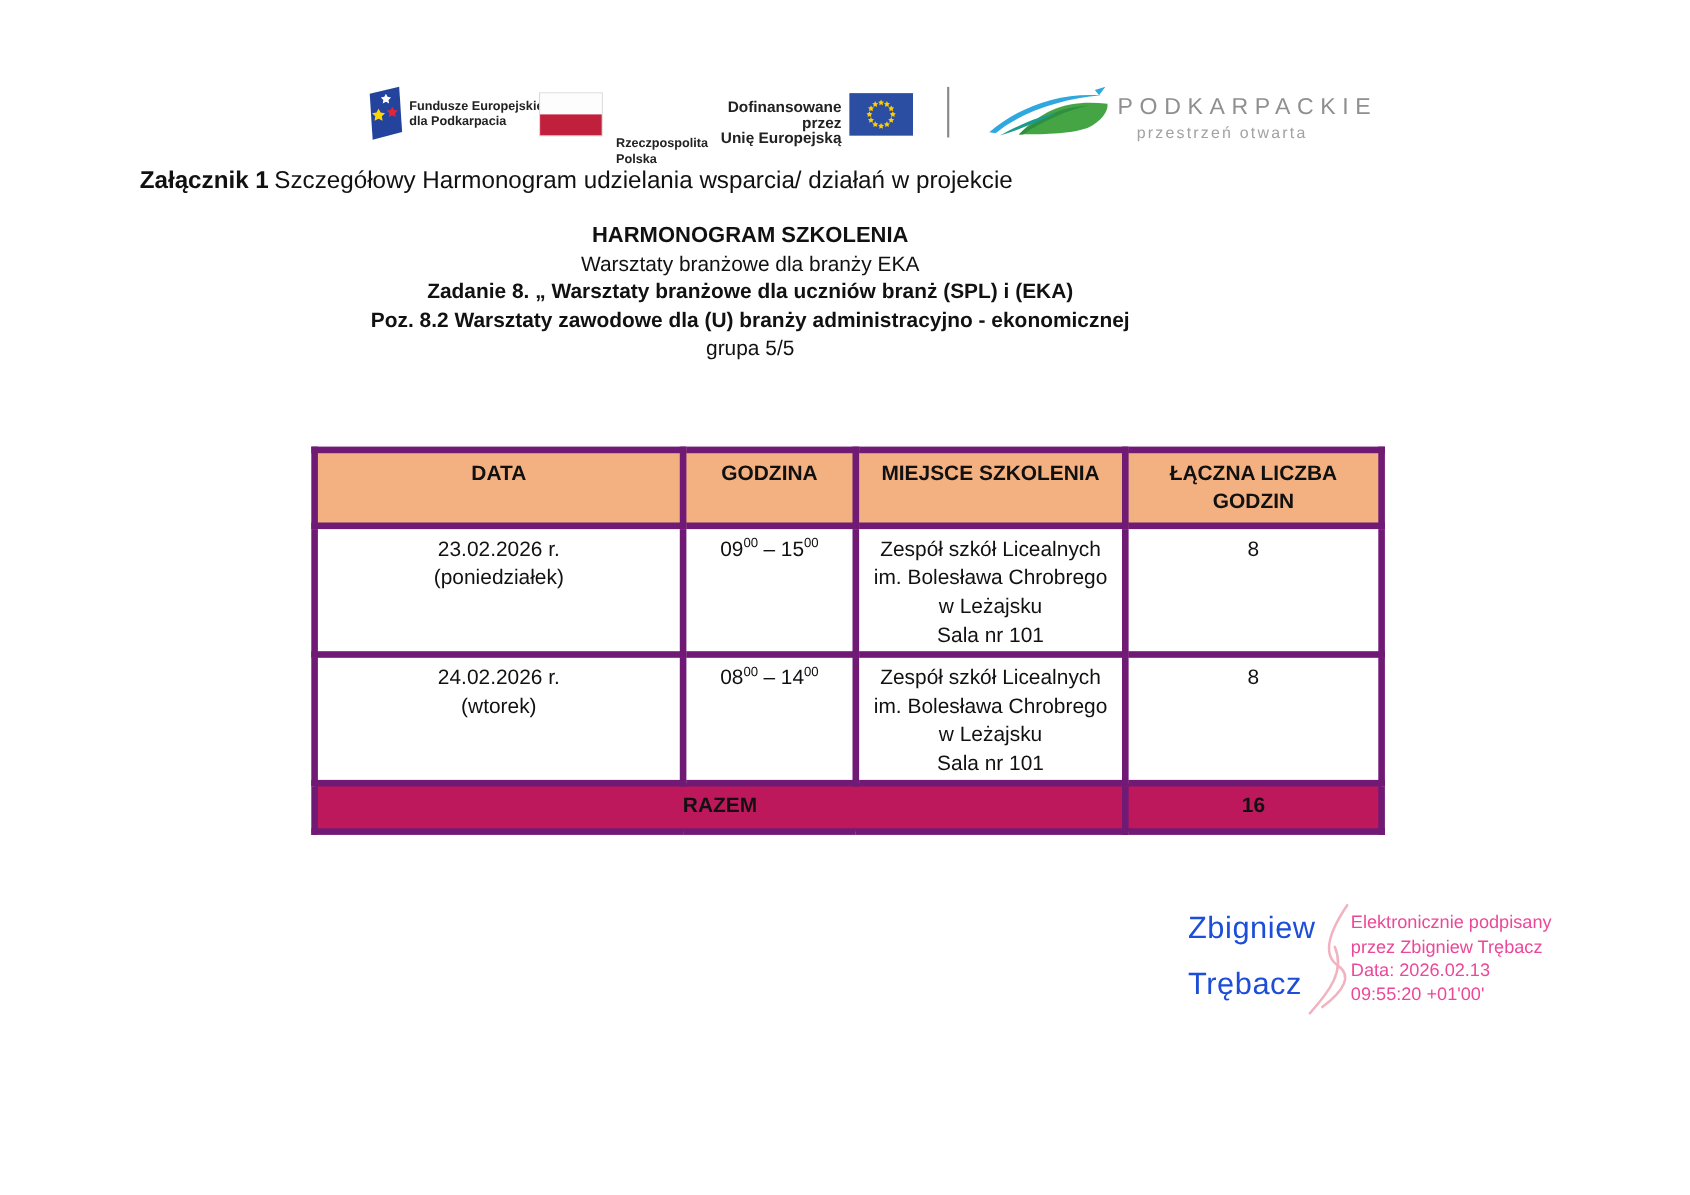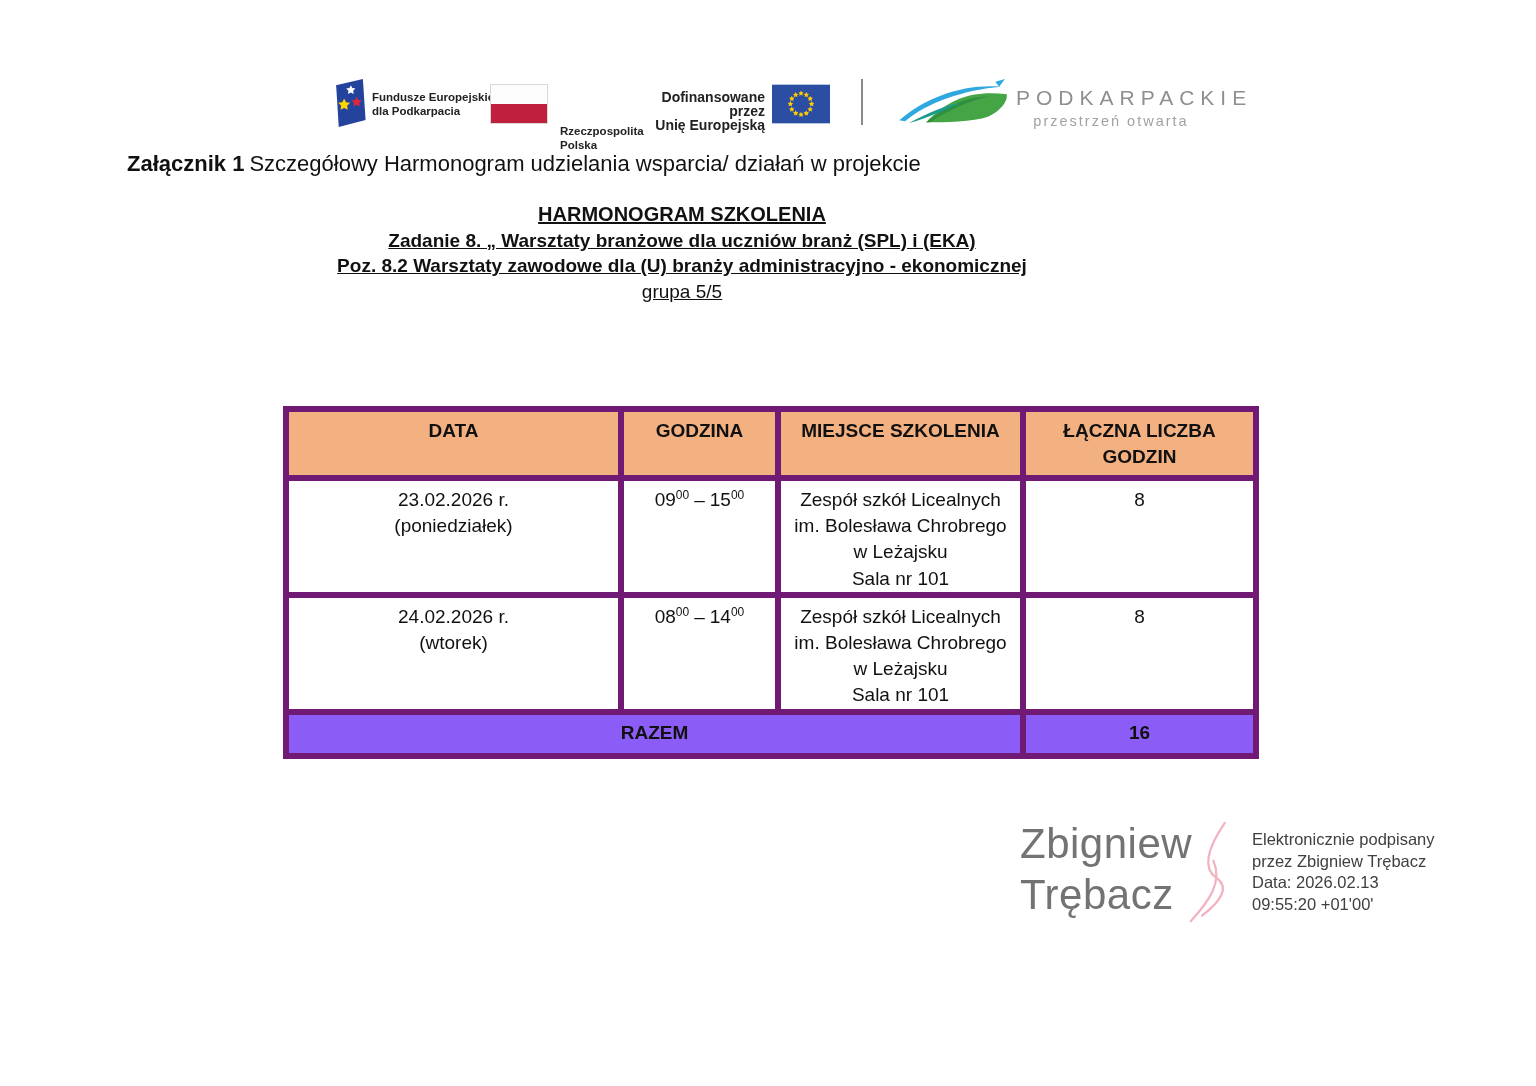--- a/index.html
+++ b/index.html
@@ -25,46 +25,46 @@
   .podk-text { left:1016px; top:86px; width:190px; text-align:center; }
   .podk-name { font-size:21px; letter-spacing:6px; color:#8f8f8f; white-space:nowrap; }
   .podk-tagline { font-size:14.5px; letter-spacing:2px; color:#a2a2a2; margin-top:3px; }
 
   
   .attachment { position:absolute; left:127px; top:151px; font-size:22px; }
   .att-label { font-weight:bold; }
   .att-text { margin-left:5px; }
 
   
-  .heading { position:absolute; left:0; top:202px; width:1364px; text-align:center; line-height:25.7px; font-size:19px;text-decoration:underline; }
+  .heading { position:absolute; left:0; top:202px; width:1364px; text-align:center; line-height:25.7px; font-size:19px; }
   .heading .h-title { font-weight:bold; font-size:20px; }
   .heading .h-bold { font-weight:bold; }
 
   
   table.schedule { position:absolute; left:283px; top:406px; width:970px; border-collapse:collapse; table-layout:fixed; font-size:19px; }
   table.schedule col.c1 { width:335px; }
   table.schedule col.c2 { width:157px; }
   table.schedule col.c3 { width:245px; }
   table.schedule col.c4 { width:233px; }
   table.schedule th, table.schedule td {
     border:6px solid #701a75; vertical-align:top; text-align:center; padding:6px 6px 0 6px; line-height:26.2px;
   }
   table.schedule th { background:#f3b081; font-weight:bold; height:69px; }
   table.schedule td.data-cell { height:105px; }
   .block { display:block; }
   td sup { font-size:12px; line-height:0; }
   .time-sep { margin:0 5px; }
-  tr.total-row td { background:#8b5cf6; font-weight:bold; height:44px; padding-top:5px; }
+  tr.total-row td { background:#be185d; font-weight:bold; height:44px; padding-top:5px; }
   td.total-label { text-align:right; padding-right:10px; }
   td.total-value { text-align:center; }
 
   
-  .sig-name { position:absolute; left:1020px; top:818px; font-size:42px; line-height:51px; color:#737373; letter-spacing:0.5px; }
+  .sig-name { position:absolute; left:1080px; top:818px; font-size:28px; line-height:51px; color:#1d4ed8; letter-spacing:0.5px; }
   .sig-flourish { position:absolute; left:1186px; top:820px; }
-  .sig-details { position:absolute; left:1228px; top:829px; font-size:16.5px; line-height:21.7px; color:#404040;margin-left:24px; }
+  .sig-details { position:absolute; left:1228px; top:829px; font-size:16.5px; line-height:21.7px; color:#ec4899; }
 </style>
 </head>
 <body>
 
 <div class="page">
 
   <div class="logo-bar">
 
     <svg class="logo-item funds-flag" width="33" height="50" viewBox="0 0 36 56">
       <defs>
@@ -128,20 +128,21 @@
       <div class="podk-tagline">przestrzeń otwarta</div>
     </div>
   </div>
 
   <p class="attachment">
     <span class="att-label">Załącznik 1</span><span class="att-text">Szczegółowy Harmonogram udzielania wsparcia/ działań w projekcie</span>
   </p>
 
   <div class="heading">
     <div class="h-title">HARMONOGRAM SZKOLENIA</div>
+    <div>Warsztaty branżowe dla branży EKA</div>
     <div class="h-bold">Zadanie 8. „ Warsztaty branżowe dla uczniów branż (SPL) i (EKA)</div>
     <div class="h-bold">Poz. 8.2 Warsztaty zawodowe dla (U) branży administracyjno - ekonomicznej</div>
     <div>grupa 5/5</div>
   </div>
 
   <table class="schedule">
     <colgroup>
         <col class="c1">
         <col class="c2">
         <col class="c3">

